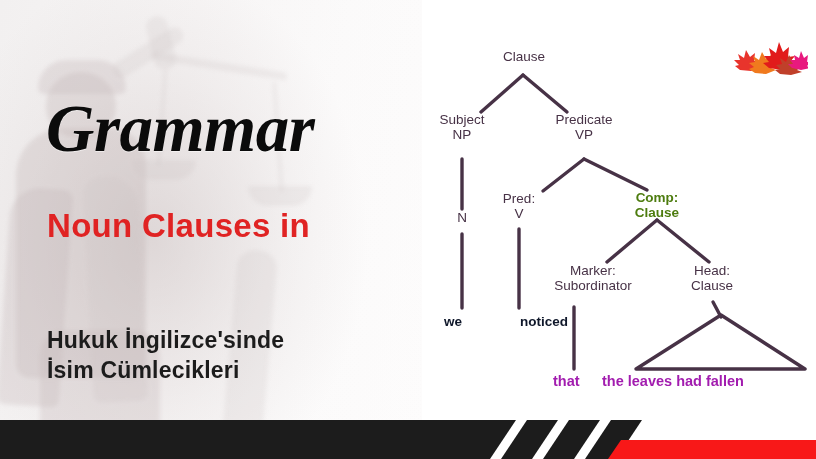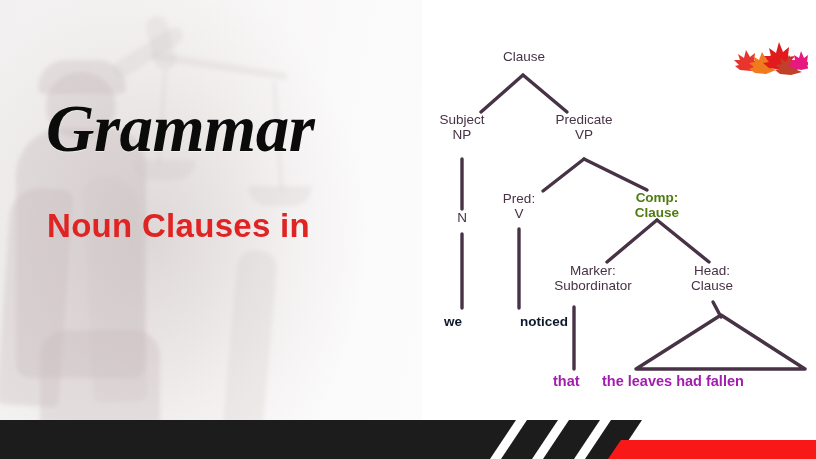--- a/index.html
+++ b/index.html
@@ -102,20 +102,24 @@
       <div class="st b2" style="left:40px;top:330px;width:120px;height:126px;border-radius:26px 26px 0 0;"></div>
       <div class="st b3" style="left:230px;top:250px;width:40px;height:190px;border-radius:18px 18px 0 0;transform:rotate(5deg);"></div>
     </div>
 
     <div class="title-main">Grammar</div>
 
     <div class="subtitle-en">
       <span>Noun Clauses in</span><br>
     </div>
 
+    <div class="subtitle-tr">
+      <span>Hukuk İngilizce'sinde</span><br>
+      <span>İsim Cümlecikleri</span>
+    </div>
   </div>
 
   <div class="right-panel">
     <div class="tree-wrap">
 
       <svg class="tree-svg" width="394" height="413" viewBox="0 0 394 413">
         <g stroke="#473246" stroke-width="3.4" fill="none" stroke-linecap="round">
 
           <path d="M101,63 L59,100"></path>
 

